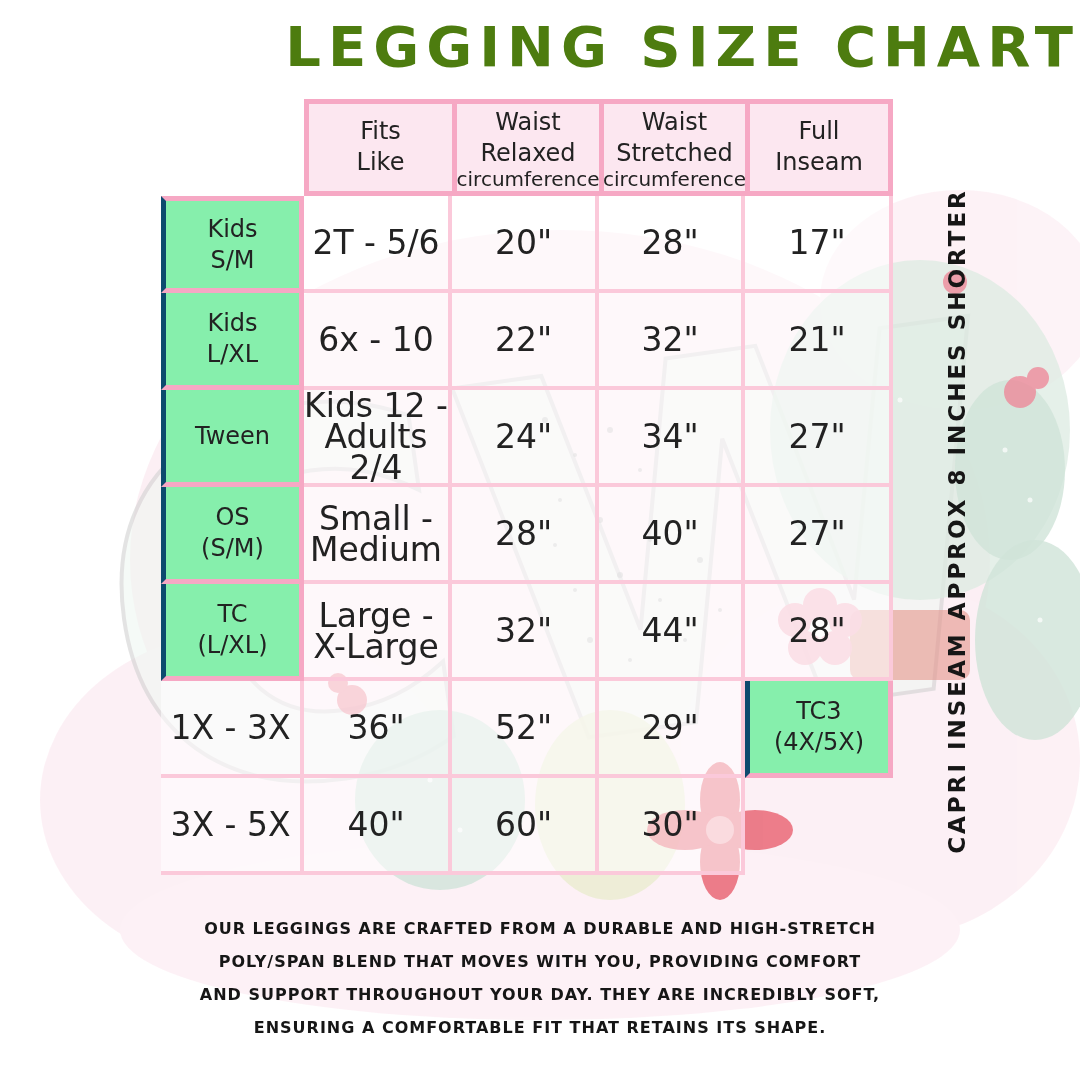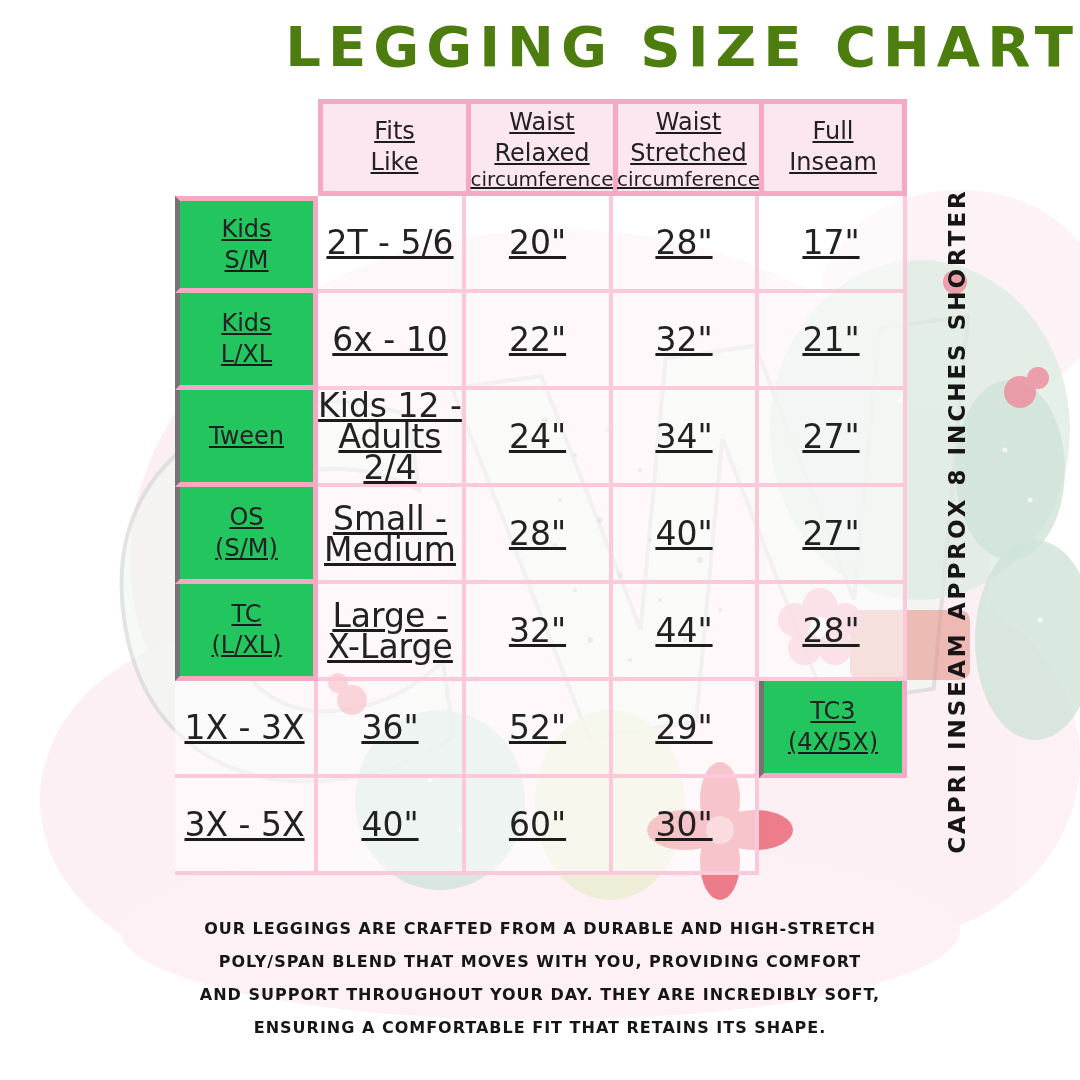--- a/index.html
+++ b/index.html
@@ -9,42 +9,41 @@
     font-family:"DejaVu Sans","Liberation Sans",sans-serif;
     color:#1c1c1c;
   }
   .watermark{position:absolute;left:0;top:0;z-index:0;}
   .title{
     position:absolute;top:14px;left:0;width:100%;margin:0;
     text-align:right;font-size:56px;font-weight:700;letter-spacing:7px;
     color:#4d7c0f;z-index:3;
   }
   .size-table{
-    position:absolute;left:175px;top:99px;z-index:2;
+    position:absolute;left:161px;top:99px;z-index:2;
     display:grid;
     grid-template-columns:143px 148px 147px 146px 148px;
     grid-auto-rows:97px;
-    text-decoration:underline;
   }
   .cell{
     box-sizing:border-box;
     display:flex;flex-direction:column;align-items:center;justify-content:center;
     text-align:center;white-space:pre-line;
     font-size:24px;line-height:31px;color:#222222;
   }
   .cell.corner{background:transparent;border:none;}
   .cell.head{
     background:#fce7f0;
     border:5px solid #f6a8c4;border-right:none;
   }
   .cell.head.last{border-right:5px solid #f6a8c4;}
   .cell .note{font-size:20px;line-height:19px;margin-top:1px;}
   .cell.rowhead{
-    background:#22c55e;
-    border-left:5px solid #737373;border-right:5px solid #f6a8c4;
+    background:#86efac;
+    border-left:5px solid #0c4a6e;border-right:5px solid #f6a8c4;
     border-bottom:5px solid #f6a8c4;
   }
   .cell.rowhead.first{border-top:5px solid #f6a8c4;}
   .cell.data{
     background:rgba(255,255,255,0.55);
     border-right:4px solid #fbc9da;border-bottom:4px solid #fbc9da;
     font-size:33px;
   }
   .side-note{
     position:absolute;left:957px;top:521px;

